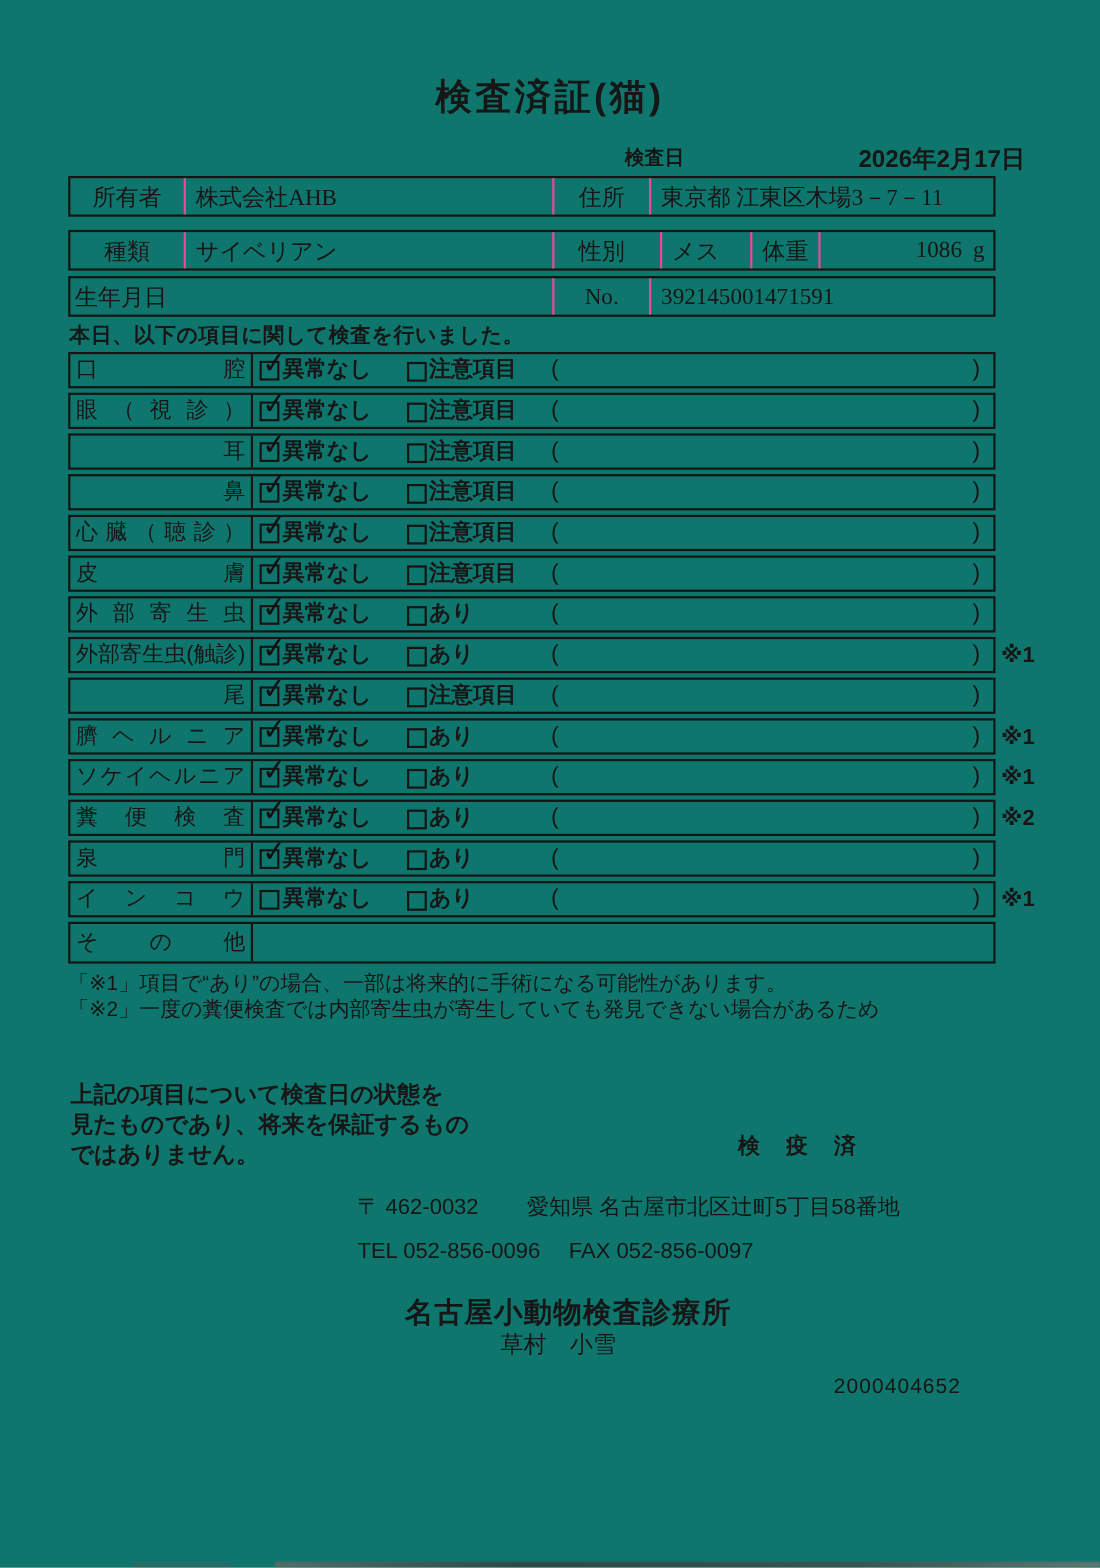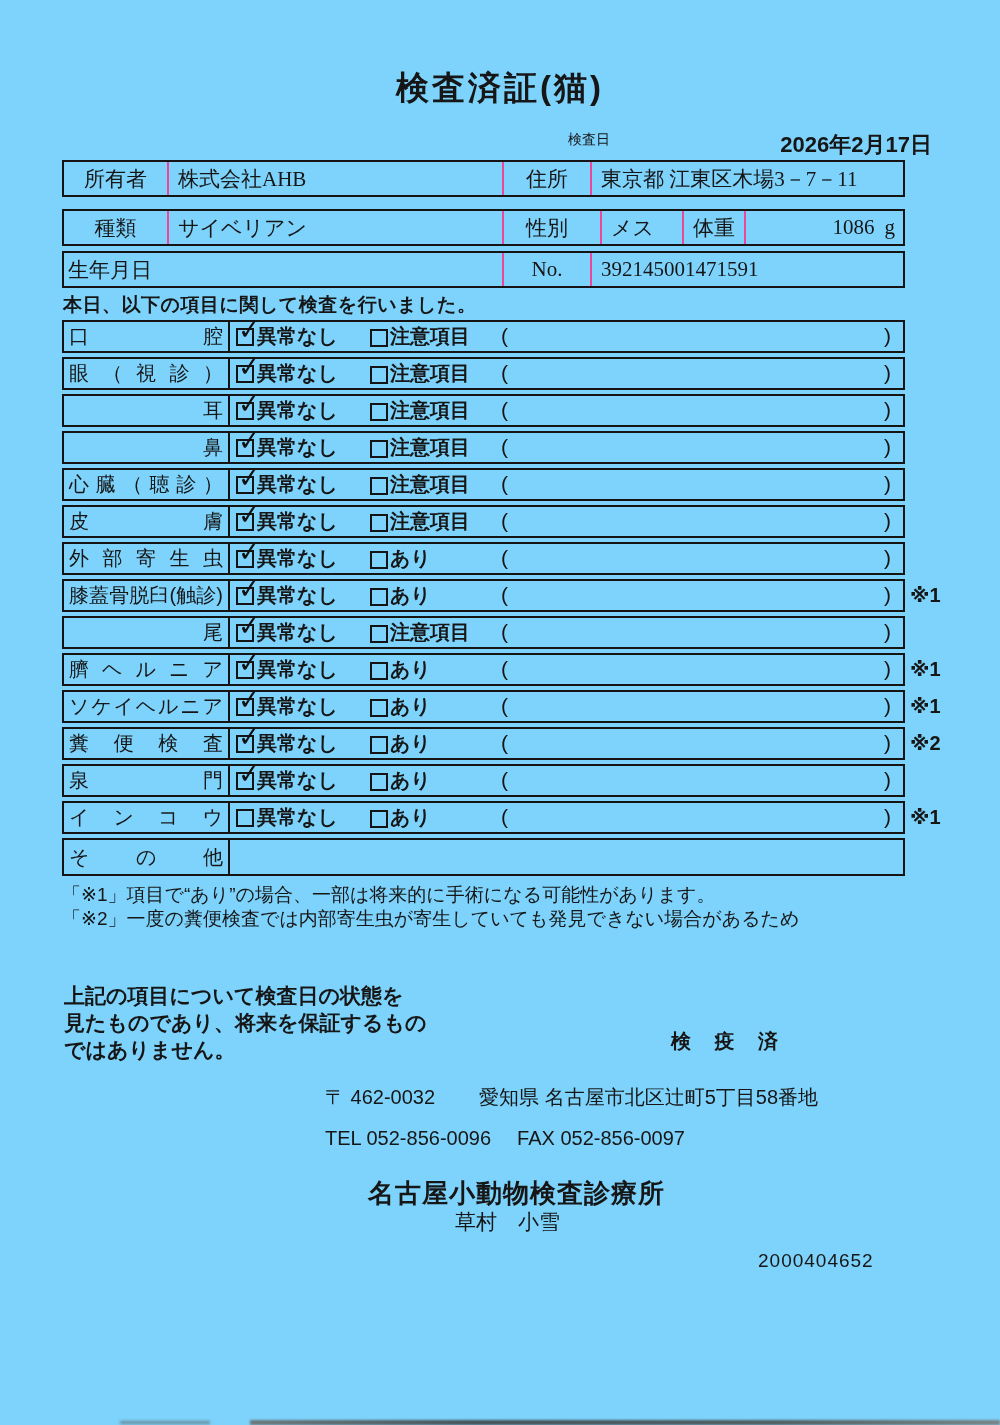--- a/index.html
+++ b/index.html
@@ -5,32 +5,32 @@
   html,body{margin:0;padding:0;}
   body{
     background:#e9e9e7;
     font-family:"Liberation Sans","DejaVu Sans",sans-serif;
     color:#161616;
   }
   .page{
     position:relative;
     width:1000px;height:1425px;
     margin:0 auto;
-    background:#7dd3fc;
+    background:#0f766e;
     overflow:hidden;
   }
   
   .doc-title{
     position:absolute;top:66px;left:0;right:0;
     text-align:center;
     font-size:33px;font-weight:bold;letter-spacing:3px;
   }
   .insp-date-label{
     position:absolute;top:131px;left:568px;
-    font-size:14px;font-weight:400;
+    font-size:18px;font-weight:700;
   }
   .insp-date-value{
     position:absolute;top:130px;left:740px;width:192px;
     text-align:right;font-size:22px;font-weight:600;
   }
   
   .ibox{
     position:absolute;left:62px;width:843px;height:37px;
     border:2px solid #141414;box-sizing:border-box;
     background:transparent;
@@ -269,21 +269,21 @@
         </div>
       <div class="opt opt1">異常なし</div>
       <div class="cb cb2"></div>
       <div class="opt opt2">あり</div>
       <div class="paren po">(</div>
       <div class="paren pc">)</div>
       <div class="note"></div>
     </div>
 
     <div class="trow">
-      <div class="tlabel">膝蓋骨脱臼(触診)</div>
+      <div class="tlabel">外部寄生虫(触診)</div>
       <div class="cb cb1">
           <span class="mark">✓</span>
         </div>
       <div class="opt opt1">異常なし</div>
       <div class="cb cb2"></div>
       <div class="opt opt2">あり</div>
       <div class="paren po">(</div>
       <div class="paren pc">)</div>
       <div class="note">※1</div>
     </div>

